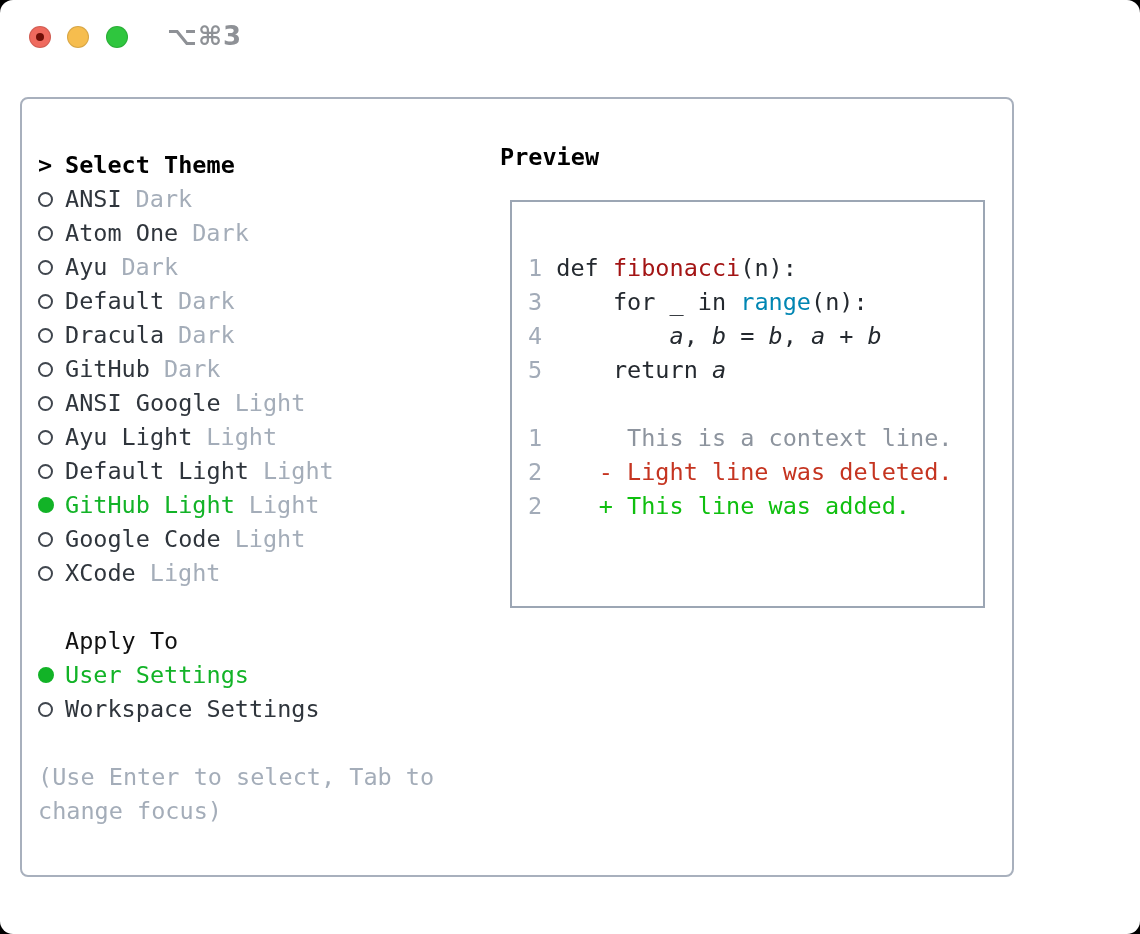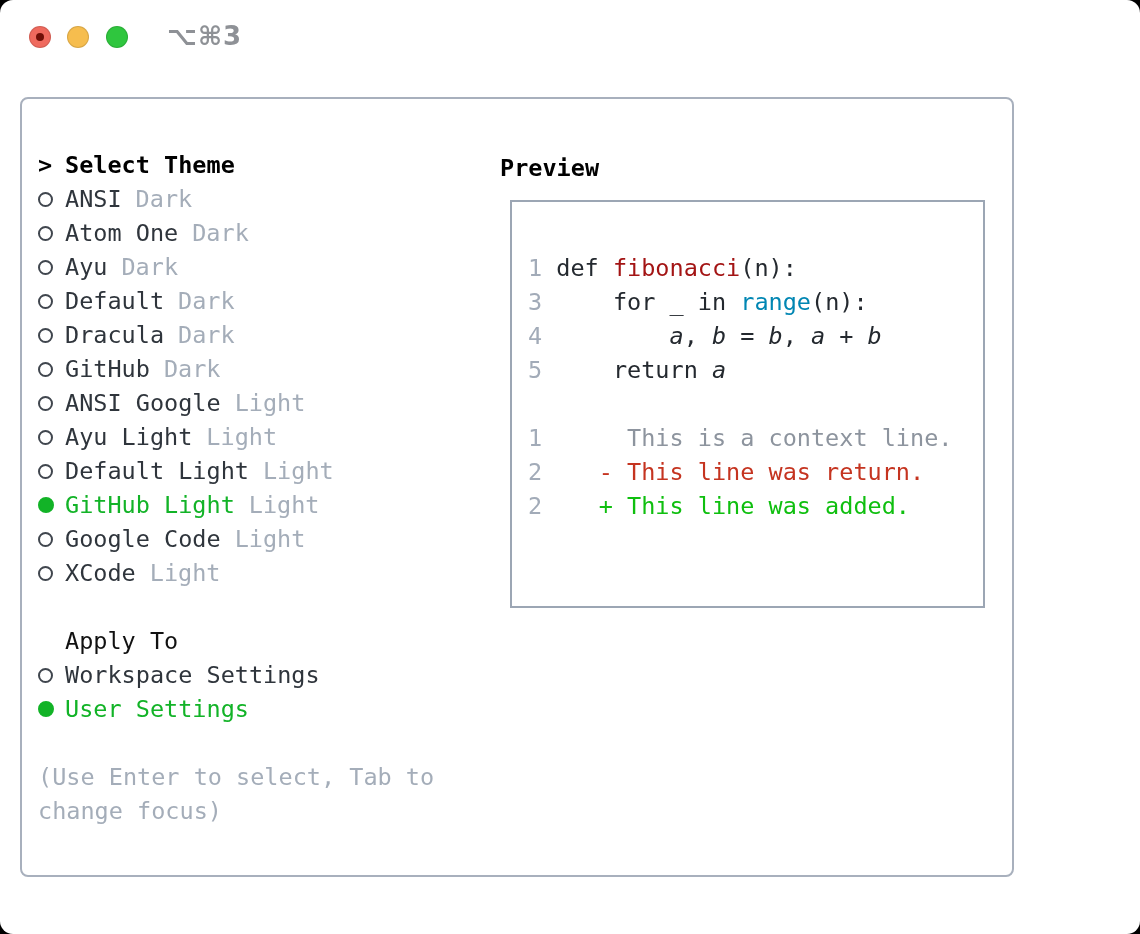--- a/index.html
+++ b/index.html
@@ -43,21 +43,21 @@
   .theme-header { position:absolute; left:38px; top:148px; }
   .theme-list   { position:absolute; left:38px; top:182px; }
 
   .apply-section { position:absolute; left:38px; top:624px; }
   .apply-title   { height:34px; line-height:34px; margin-left:27px; color:#111; white-space:pre; }
 
   .hint { position:absolute; left:38px; top:760px; width:452px;
           color:#a4adb9; }
 
   
-  .preview-title { position:absolute; left:500px; top:151px; height:34px; line-height:34px; }
+  .preview-title { position:absolute; left:500px; top:140px; height:34px; line-height:34px; }
   .code-box { position:absolute; left:510px; top:200px; width:475px; height:408px;
               border:2px solid #9ca6b4; background:#fff; padding:49px 0 0 16px; }
   .code-line { height:34px; line-height:34px; white-space:pre; font-size:23.5px; }
   .seg { white-space:pre; }
   .seg.num     { color:#a2abb8; }
   .seg.code    { color:#24292f; }
   .seg.func    { color:#a31414;text-align:center; }
   .seg.numlit  { color:#0e9494; }
   .seg.builtin { color:#0086b3;text-align:right; }
   .seg.var     { color:#24292f; font-style:italic; }
@@ -146,38 +146,38 @@
         <span class="radio"></span>
         <span class="name">XCode</span>
         <span class="variant">Light</span>
       </div>
     </div>
 
   <div class="apply-section mono">
     <div class="apply-title">Apply To</div>
     <div>
         <div class="row">
+          <span class="radio on"></span>
+          <span class="name sel">User Settings</span>
+        </div>
+        <div class="row">
           <span class="radio"></span>
           <span class="name">Workspace Settings</span>
-        </div>
-        <div class="row">
-          <span class="radio on"></span>
-          <span class="name sel">User Settings</span>
         </div>
       </div>
   </div>
 
   <div class="hint mono">(Use Enter to select, Tab to change focus)</div>
 
   <div class="preview-title section-title mono">Preview</div>
 
   <div class="code-box">
       <div class="code-line"><span class="seg num">1 </span><span class="seg code">def </span><span class="seg func">fibonacci</span><span class="seg code">(n):</span></div>
       <div class="code-line"><span class="seg num">3 </span><span class="seg code">    for _ in </span><span class="seg builtin">range</span><span class="seg code">(n):</span></div>
       <div class="code-line"><span class="seg num">4 </span><span class="seg code">        </span><span class="seg var">a</span><span class="seg code">, </span><span class="seg var">b</span><span class="seg code"> = </span><span class="seg var">b</span><span class="seg code">, </span><span class="seg var">a</span><span class="seg code"> + </span><span class="seg var">b</span></div>
       <div class="code-line"><span class="seg num">5 </span><span class="seg code">    return </span><span class="seg var">a</span></div>
       <div class="code-line"><span class="seg num"></span></div>
       <div class="code-line"><span class="seg num">1 </span><span class="seg ctx">     This is a context line.</span></div>
-      <div class="code-line"><span class="seg num">2 </span><span class="seg del">   - This line was return.</span></div>
+      <div class="code-line"><span class="seg num">2 </span><span class="seg del">   - Light line was deleted.</span></div>
       <div class="code-line"><span class="seg num">2 </span><span class="seg add">   + This line was added.</span></div>
     </div>
 
 </div>
 
 </body></html>

